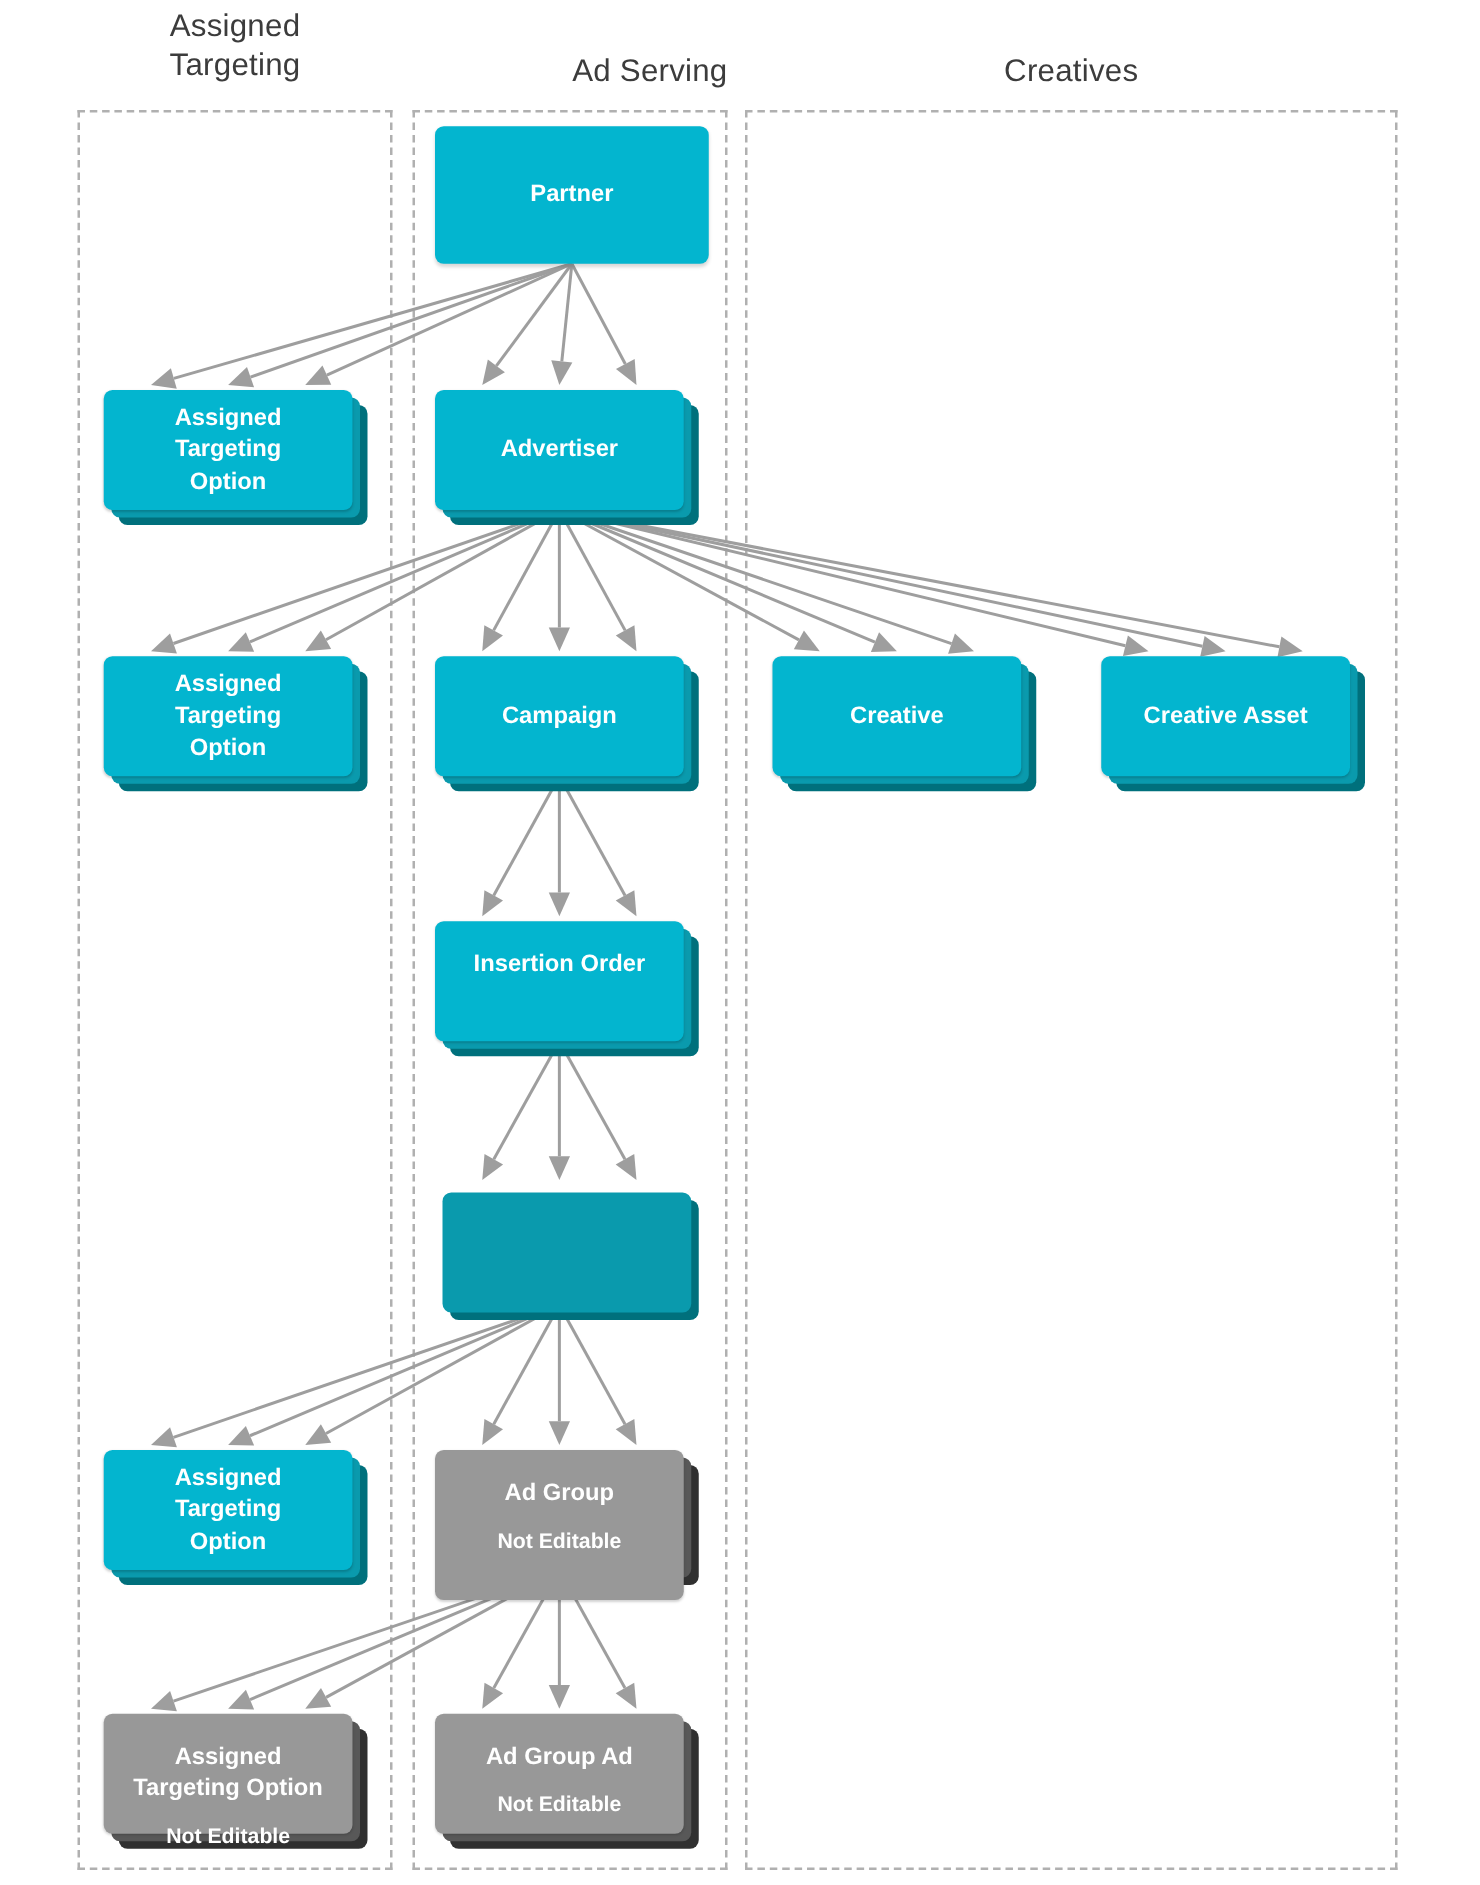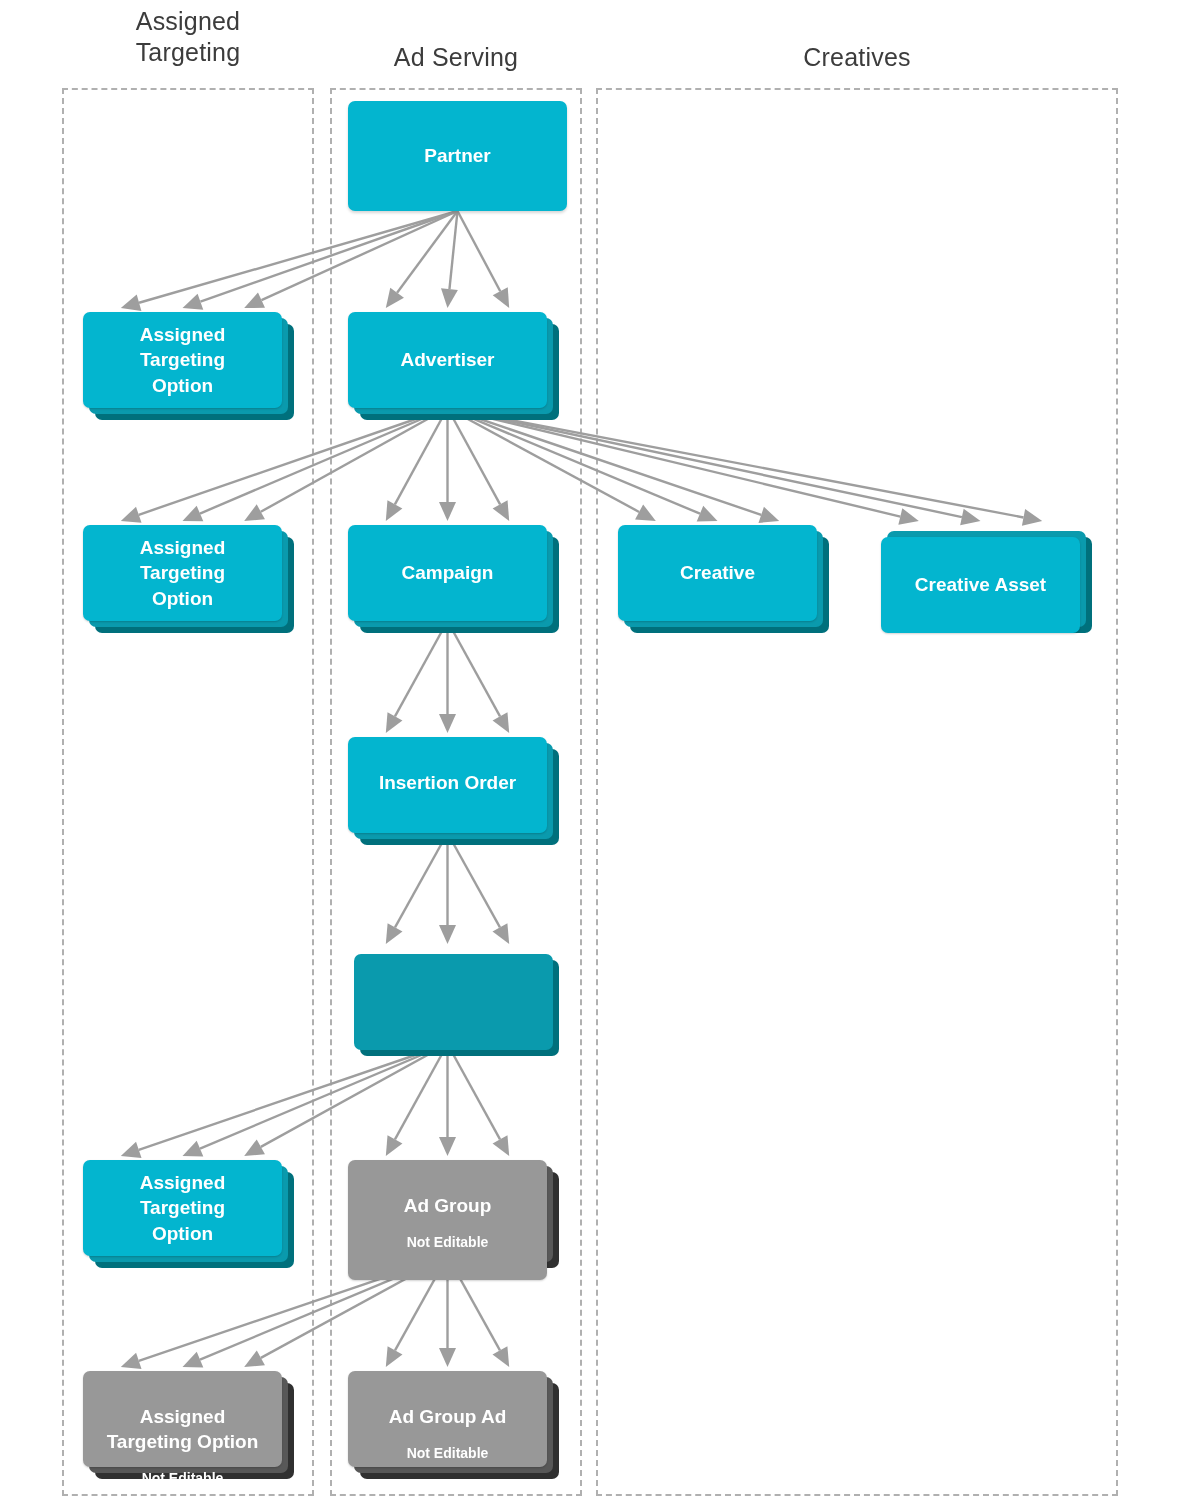--- a/index.html
+++ b/index.html
@@ -86,41 +86,41 @@
     color: #ffffff;
     font-weight: bold;
     font-size: 19px;
     line-height: 1.32;
     padding: 0 8px;
     white-space: pre-line;
   }
   .node-sub {
     color: #ffffff;
     font-weight: bold;
-    font-size: 14px;
+    font-size: 17px;
     line-height: 1.2;
     margin-top: 16px;
   }
-  .node.shift-up .card.front { justify-content: flex-start; padding-top: 33px; }
+  .node.shift-up .card.front { justify-content: flex-start; padding-top: 22px; }
 </style>
 </head>
 <body>
 
 <div id="canvas">
 
   <div id="lanes">
       <div class="lane" style="left: 62px; top: 88px; width: 252px; height: 1408px;"></div>
       <div class="lane" style="left: 330px; top: 88px; width: 252px; height: 1408px;"></div>
       <div class="lane" style="left: 596px; top: 88px; width: 522px; height: 1408px;"></div>
     </div>
 
   <div id="headers">
       <div class="col-header" style="left: 62px; top: 6px; width: 252px; white-space: pre-line;">Assigned
 Targeting</div>
-      <div class="col-header" style="left: 330px; top: 42px; width: 252px; white-space: pre-line;">Ad Serving</div>
+      <div class="col-header" style="left: 330px; top: 42px; width: 252px; white-space: pre-line; text-align: right;">Ad Serving</div>
       <div class="col-header" style="left: 596px; top: 42px; width: 522px; white-space: pre-line;">Creatives</div>
     </div>
 
   <svg id="arrows" viewBox="0 0 1184 1508" xmlns="http://www.w3.org/2000/svg">
       <g>
         <line x1="457.50" y1="211.00" x2="139.07" y2="302.74" stroke="#9e9e9e" stroke-width="2.4"></line>
         <polygon points="120.81,308.00 136.71,294.57 141.42,310.91" fill="#9e9e9e"></polygon>
       </g>
       <g>
         <line x1="457.50" y1="211.00" x2="200.42" y2="301.68" stroke="#9e9e9e" stroke-width="2.4"></line>
@@ -305,21 +305,21 @@
       <div class="node cyan" style="left: 618px; top: 525px; width: 211px; height: 108px;">
         <div class="card back" style="width: 199px; height: 96px;"></div>
         <div class="card mid" style="width: 199px; height: 96px;"></div>
         <div class="card front" style="width: 199px; height: 96px;">
           <div class="node-title">Creative</div>
         </div>
       </div>
       <div class="node cyan" style="left: 881px; top: 525px; width: 211px; height: 108px;">
         <div class="card back" style="width: 199px; height: 96px;"></div>
         <div class="card mid" style="width: 199px; height: 96px;"></div>
-        <div class="card front" style="width: 199px; height: 96px; margin-top: 12px;">
+        <div class="card front" style="width: 199px; height: 96px;">
           <div class="node-title">Creative Asset</div>
         </div>
       </div>
       <div class="node cyan shift-up" style="left: 348px; top: 737px; width: 211px; height: 108px;">
         <div class="card back" style="width: 199px; height: 96px;"></div>
         <div class="card mid" style="width: 199px; height: 96px;"></div>
         <div class="card front" style="width: 199px; height: 96px;">
           <div class="node-title">Insertion Order</div>
         </div>
       </div>

